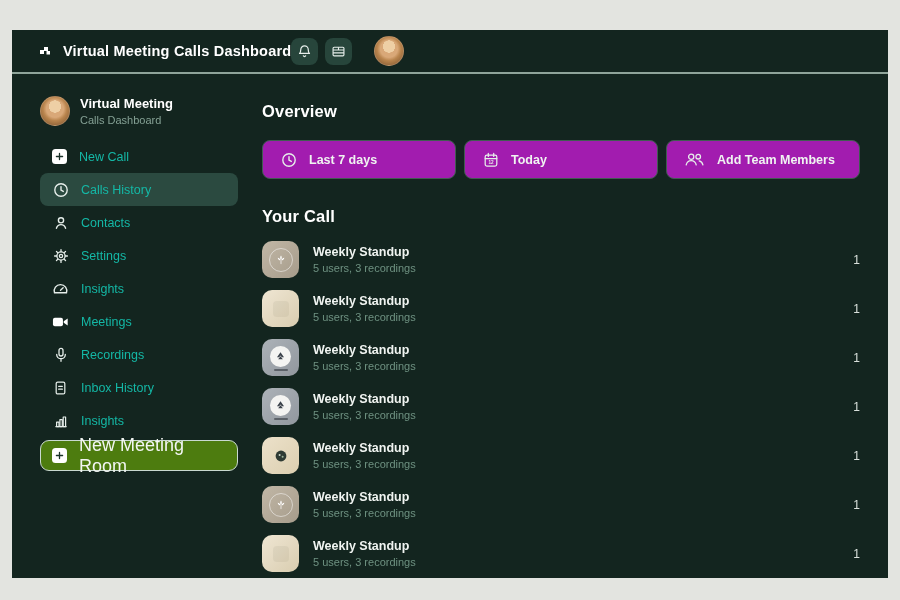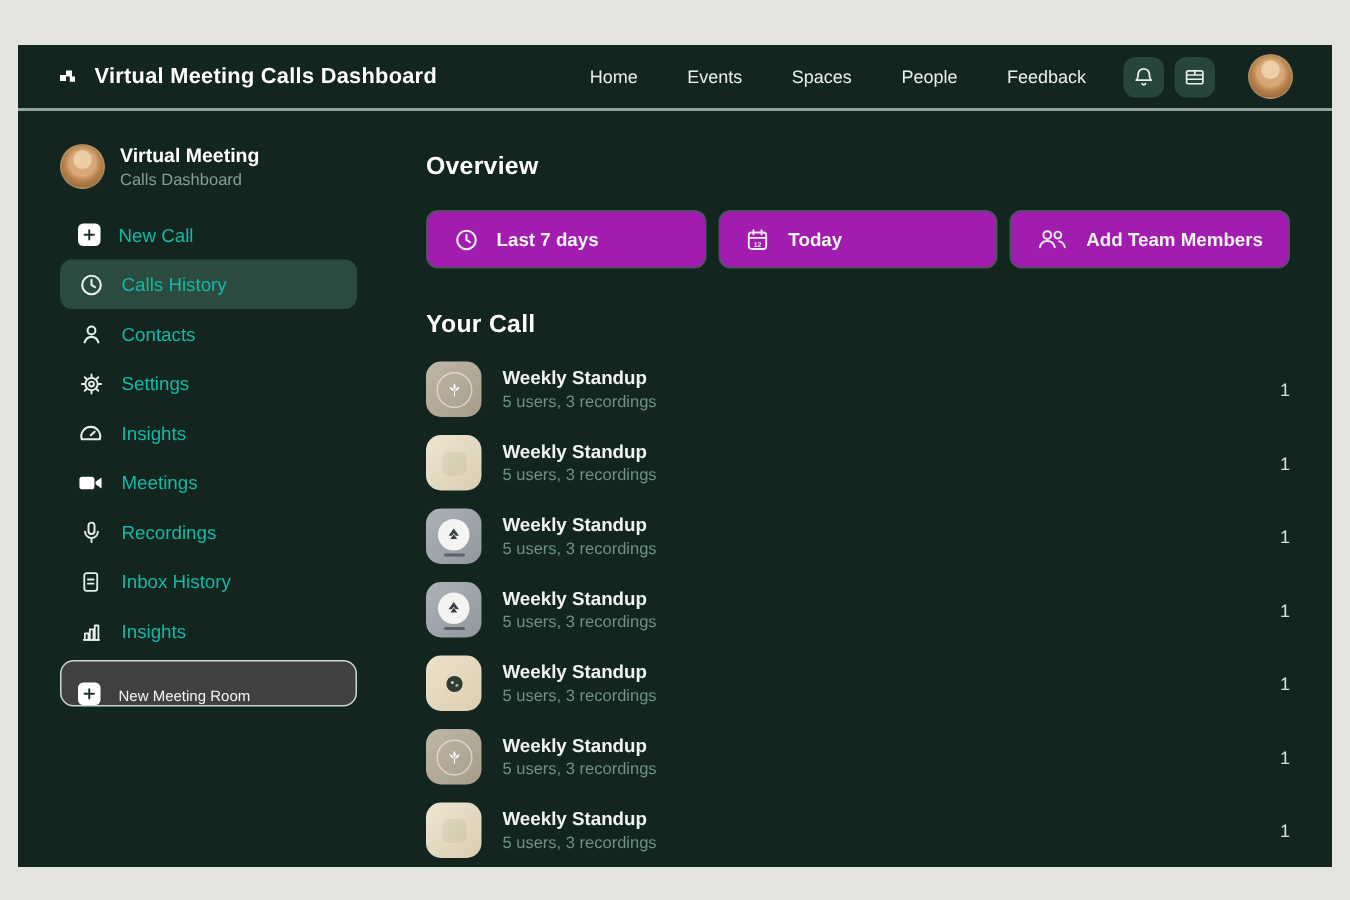--- a/index.html
+++ b/index.html
@@ -31,42 +31,42 @@
   .avatar {
     width:30px; height:30px; border-radius:50%; cursor:pointer; flex-shrink:0;
     background:
       radial-gradient(circle at 50% 34%, #eecfa5 0 26%, rgba(0,0,0,0) 27%),
       radial-gradient(circle at 50% 42%, #d9a878 0 40%, #b9854e 55%, #9a6b3d 75%, #7e5530 100%);
     border:1px solid rgba(255,255,255,.15);
   }
   
   .layout { display:flex; height:calc(100% - 46px); }
   .sidebar { width:250px; flex-shrink:0; padding:22px 24px 0 28px; }
-  .main { flex:1; padding:28px 28px 0 0;margin-left:22px; }
+  .main { flex:1; padding:28px 28px 0 0; }
 
   
   .profile { display:flex; align-items:center; gap:10px; margin-bottom:14px; }
   .p-text { display:flex; flex-direction:column; }
   .p-name { font-size:13px; font-weight:700; color:#ffffff; }
   .p-sub  { font-size:11px; color:#84a094; margin-top:3px; }
   .nav-item {
     height:33px; display:flex; align-items:center; gap:12px;
     padding:0 12px; border-radius:8px; font-size:12.5px; color:#14b8a6; cursor:pointer;
   }
   .nav-item.active { background:#2b4a40; }
   .s-icon { width:17px; height:17px; display:flex; align-items:center; justify-content:center; color:#e6eeea; flex-shrink:0; }
   .plusbox {
     width:15px; height:15px; background:#ffffff; border-radius:3.5px;
     display:flex; align-items:center; justify-content:center; flex-shrink:0;
   }
   .new-room {
     margin-top:3px; height:31px; width:100%;
-    border:1.5px solid #c9d9d0; border-radius:9px; background:#404040;
-    display:flex; align-items:flex-end; gap:12px; padding:0 11px;
-    font-size:10px; color:#f2f6f3; cursor:pointer;
+    border:1.5px solid #c9d9d0; border-radius:9px; background:#4d7c0f;
+    display:flex; align-items:center; gap:12px; padding:0 11px;
+    font-size:18px; color:#f2f6f3; cursor:pointer;
   }
   
   .section-title { font-size:16.5px; font-weight:700; color:#ffffff; letter-spacing:.2px; }
   .filters { display:flex; gap:8px; margin-top:19px; }
   .filter {
     flex:1; height:39px; border:1px solid #405c51; border-radius:8px; background:#a21caf;
     display:flex; align-items:center; gap:12px; padding:12px 17px;
     font-size:12.5px; font-weight:600; color:#f0f4f1; cursor:pointer; white-space:nowrap;
   }
   .calls-head { margin-top:28px; }
@@ -102,27 +102,20 @@
 <div class="app">
 
   <div class="header">
     <span class="logo">
       <svg viewBox="0 0 15 15">
           <path fill="#ffffff" d="M2 6h4v4H2zM6 3h4v4H6zM8.5 7h3.5v3.5H8.5z"></path>
         </svg>
     </span>
     <span class="app-title">Virtual Meeting Calls Dashboard</span>
 
-    <div class="top-nav">
-      <span class="nav-link">Home</span>
-      <span class="nav-link">Events</span>
-      <span class="nav-link">Spaces</span>
-      <span class="nav-link">People</span>
-      <span class="nav-link">Feedback</span>
-    </div>
 
     <div class="icon-group">
       <div class="icon-btn">
         <span>
           <svg width="15" height="15" viewBox="0 0 16 16" fill="none" stroke="currentColor" stroke-width="1.3" stroke-linecap="round" stroke-linejoin="round">
             <path d="M8 2a4 4 0 0 1 4 4c0 2.7.7 3.5 1.3 4.1H2.7C3.3 9.5 4 8.7 4 6a4 4 0 0 1 4-4z"></path>
             <path d="M6.8 12.6a1.3 1.3 0 0 0 2.4 0"></path>
           </svg>
         </span>
       </div>

